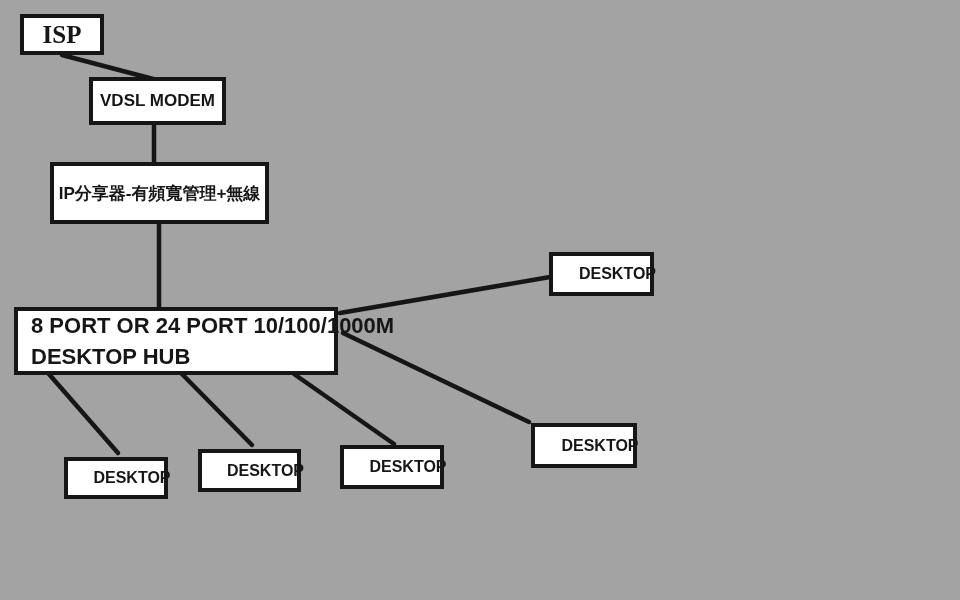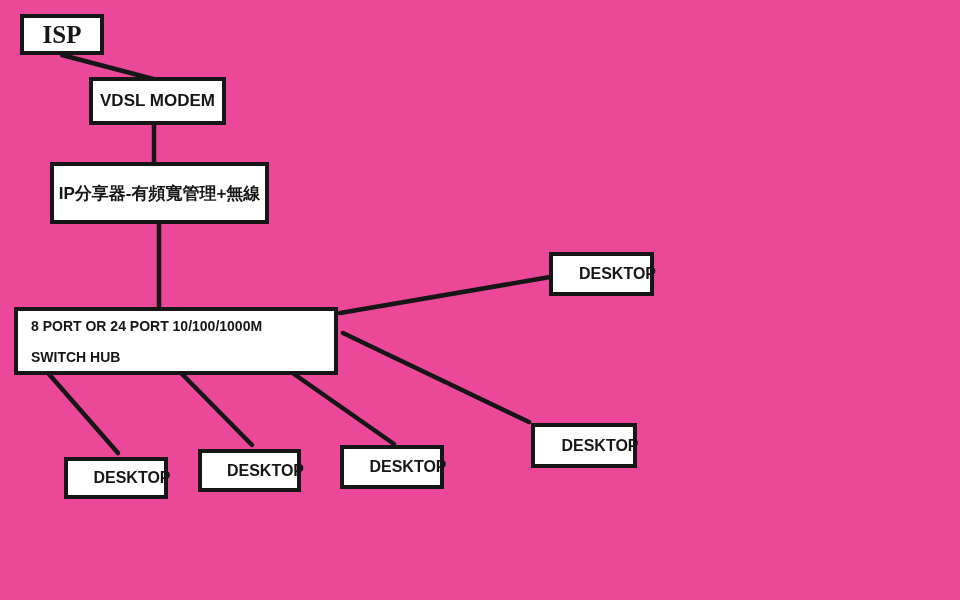--- a/index.html
+++ b/index.html
@@ -4,21 +4,21 @@
 <style>
   html, body {
     margin: 0;
     padding: 0;
     background: #ffffff;
   }
   .canvas {
     position: relative;
     width: 960px;
     height: 600px;
-    background: #ec4899;
+    background: #a3a3a3;
     overflow: hidden;
     font-family: "Liberation Sans", sans-serif;
   }
   .edges {
     position: absolute;
     left: 0;
     top: 0;
     width: 960px;
     height: 600px;
   }
@@ -42,21 +42,21 @@
   .node-vdsl {
     left: 89px; top: 77px; width: 137px; height: 48px;
     font-size: 17px;
   }
   .node-router {
     left: 50px; top: 162px; width: 219px; height: 62px;
     font-size: 17px;
   }
   .node-switch {
     left: 14px; top: 307px; width: 324px; height: 68px;
-    font-size: 14px;
+    font-size: 22px;
     flex-direction: column;
     align-items: flex-start;
     justify-content: center;
     padding-left: 13px;
     line-height: 24px;
     gap: 7px;
   }
   .node-desktop {
     font-size: 16px;
     padding-left: 32px;
@@ -92,21 +92,21 @@
   <div class="node node-router">
     <span>IP分享器-有頻寬管理+無線</span>
   </div>
 
   <div class="node node-vdsl">
     <span>VDSL MODEM</span>
   </div>
 
   <div class="node node-switch">
     <span>8 PORT OR 24 PORT 10/100/1000M</span>
-    <span>SWITCH HUB</span>
+    <span>DESKTOP HUB</span>
   </div>
 
   <div class="node node-desktop node-desktop-tr">
     <span>DESKTOP</span>
   </div>
 
   <div class="node node-desktop node-desktop-mr">
     <span>DESKTOP</span>
   </div>
 

